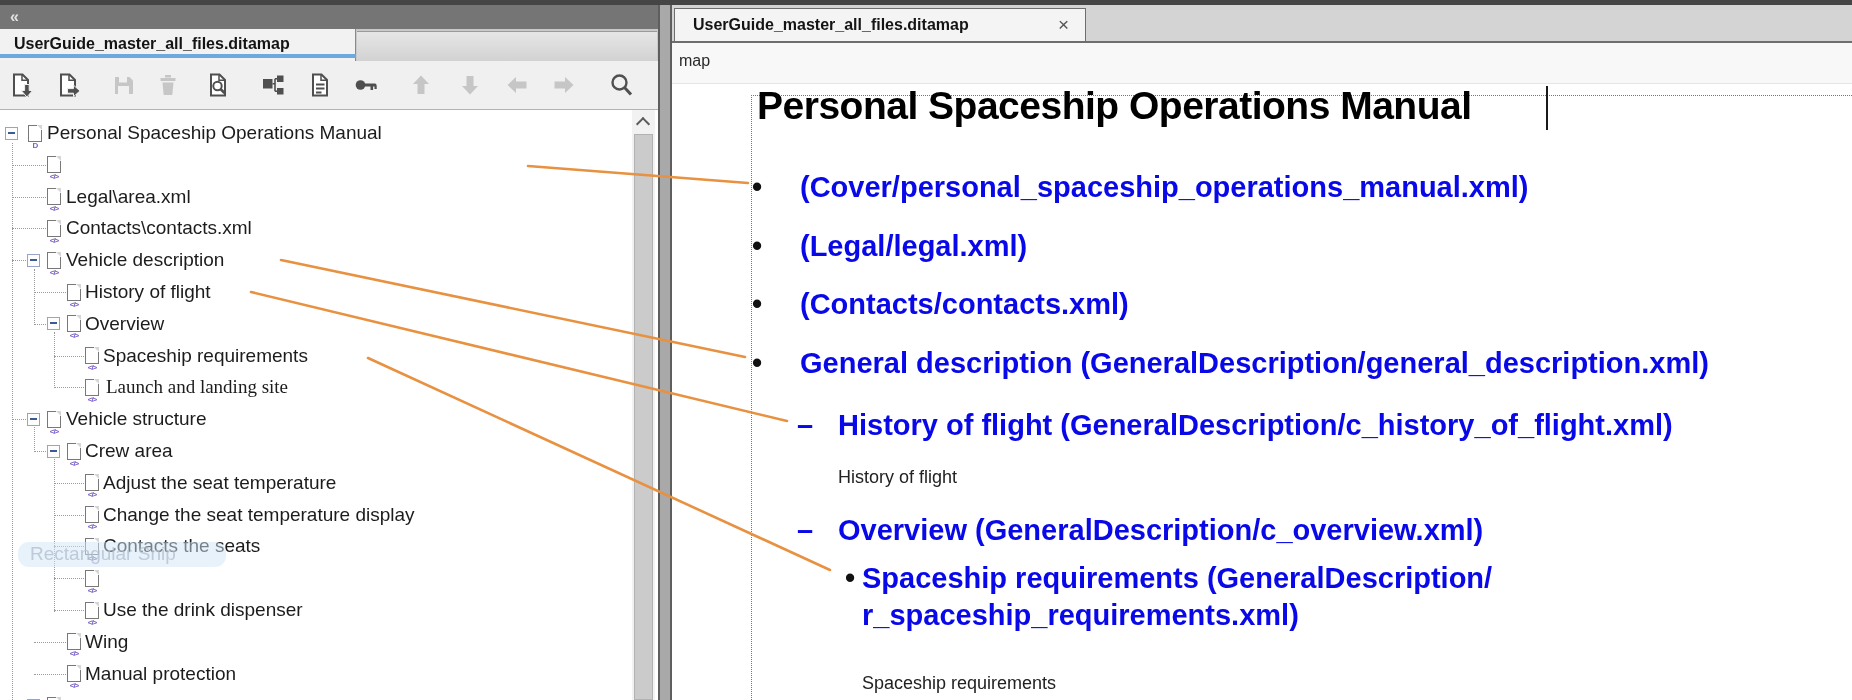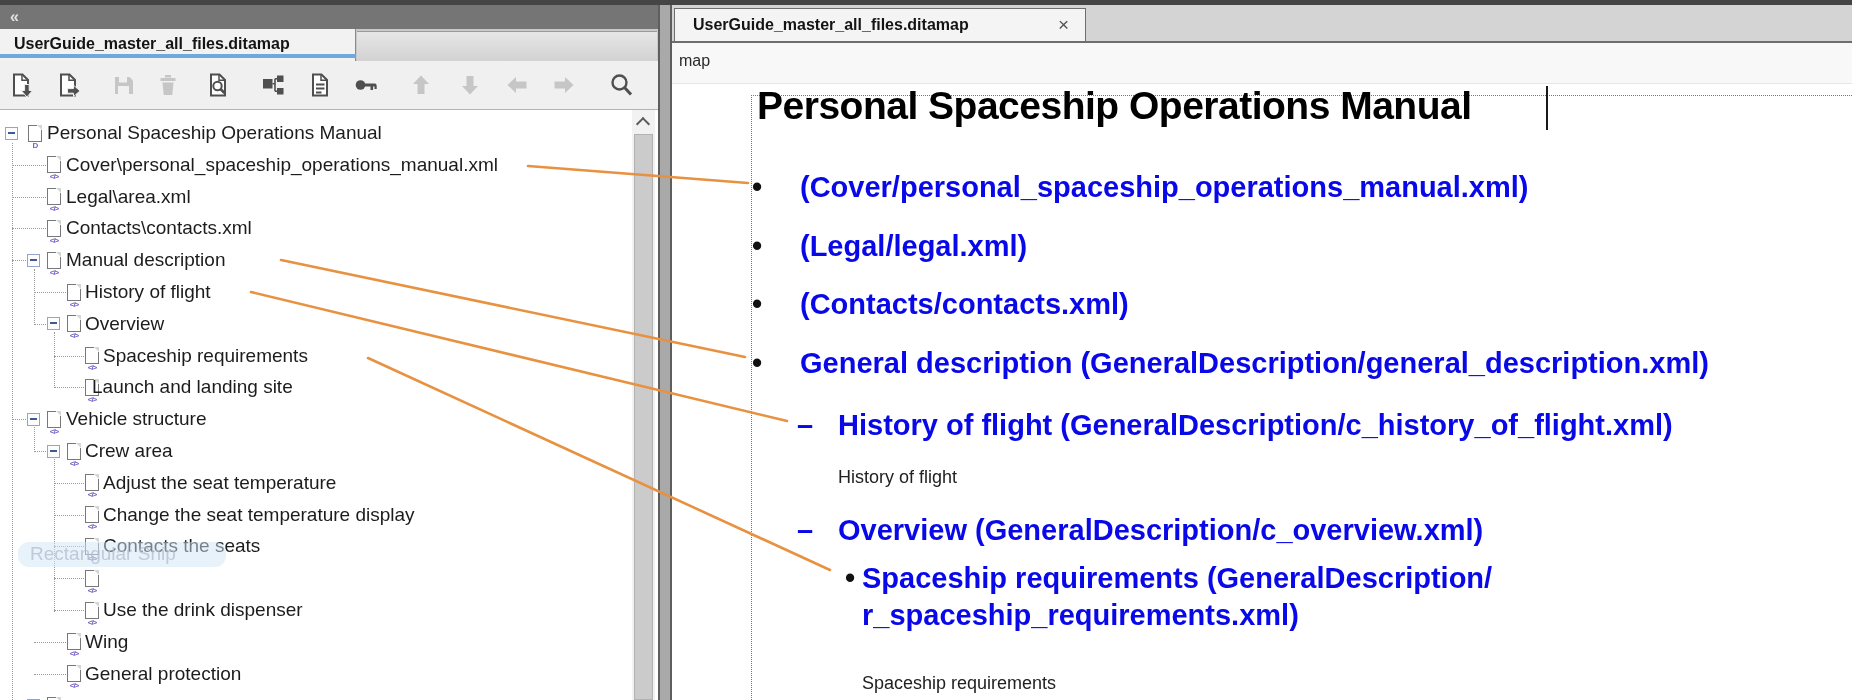--- a/index.html
+++ b/index.html
@@ -169,21 +169,20 @@
           <span class="g">D</span>
         </span>
         <span class="tlabel" style="left: 47px;">Personal Spaceship Operations Manual</span>
       </div>
       <div class="guide-h" style="top: 54.8px; left: 11.5px; width: 34.5px;"></div>
       <div class="trow" style="left: 0px; top: 38.8px; width: 655px;">
         <span class="nicon" style="left: 47px; top: 7.5px;">
           <span class="fold"></span>
           <span class="g">&lt;/&gt;</span>
         </span>
-        <span class="tlabel" style="left: 66px;">Cover\personal_spaceship_operations_manual.xml</span>
       </div>
       <div class="guide-h" style="top: 86.6px; left: 11.5px; width: 34.5px;"></div>
       <div class="trow" style="left: 0px; top: 70.6px; width: 655px;">
         <span class="nicon" style="left: 47px; top: 7.5px;">
           <span class="fold"></span>
           <span class="g">&lt;/&gt;</span>
         </span>
         <span class="tlabel" style="left: 66px;">Legal\area.xml</span>
       </div>
       <div class="guide-h" style="top: 118.4px; left: 11.5px; width: 34.5px;"></div>
@@ -196,21 +195,21 @@
       </div>
       <div class="guide-h" style="top: 150.2px; left: 11.5px; width: 14.5px;"></div>
       <div class="trow" style="left: 0px; top: 134.2px; width: 655px;">
         <span class="exp" style="left: 27px; top: 9.5px;">
           <i></i>
         </span>
         <span class="nicon" style="left: 47px; top: 7.5px;">
           <span class="fold"></span>
           <span class="g">&lt;/&gt;</span>
         </span>
-        <span class="tlabel" style="left: 66px;">Manual description</span>
+        <span class="tlabel" style="left: 66px;">Vehicle description</span>
       </div>
       <div class="guide-h" style="top: 182px; left: 33.5px; width: 32.5px;"></div>
       <div class="trow" style="left: 0px; top: 166px; width: 655px;">
         <span class="nicon" style="left: 67px; top: 7.5px;">
           <span class="fold"></span>
           <span class="g">&lt;/&gt;</span>
         </span>
         <span class="tlabel" style="left: 85px;">History of flight</span>
       </div>
       <div class="guide-h" style="top: 213.8px; left: 33.5px; width: 12.5px;"></div>
@@ -231,21 +230,21 @@
           <span class="g">&lt;/&gt;</span>
         </span>
         <span class="tlabel" style="left: 103px;">Spaceship requirements</span>
       </div>
       <div class="guide-h" style="top: 277.4px; left: 53.5px; width: 30.5px;"></div>
       <div class="trow" style="left: 0px; top: 261.4px; width: 655px;">
         <span class="nicon" style="left: 85px; top: 7.5px;">
           <span class="fold"></span>
           <span class="g">&lt;/&gt;</span>
         </span>
-        <span class="tlabel" style="left: 92px;">Launch and landing site</span>
+        <span class="tlabel" style="left: 106px; font-family: Liberation Serif, serif;">Launch and landing site</span>
       </div>
       <div class="guide-h" style="top: 309.2px; left: 11.5px; width: 14.5px;"></div>
       <div class="trow" style="left: 0px; top: 293.2px; width: 655px;">
         <span class="exp" style="left: 27px; top: 9.5px;">
           <i></i>
         </span>
         <span class="nicon" style="left: 47px; top: 7.5px;">
           <span class="fold"></span>
           <span class="g">&lt;/&gt;</span>
         </span>
@@ -308,21 +307,21 @@
           <span class="g">&lt;/&gt;</span>
         </span>
         <span class="tlabel" style="left: 85px;">Wing</span>
       </div>
       <div class="guide-h" style="top: 563.6px; left: 33.5px; width: 32.5px;"></div>
       <div class="trow" style="left: 0px; top: 547.6px; width: 655px;">
         <span class="nicon" style="left: 67px; top: 7.5px;">
           <span class="fold"></span>
           <span class="g">&lt;/&gt;</span>
         </span>
-        <span class="tlabel" style="left: 85px;">General protection</span>
+        <span class="tlabel" style="left: 85px;">Manual protection</span>
       </div>
       <div class="trow" style="left: 0px; top: 579.4px; width: 655px;">
         <span class="exp" style="left: 27px; top: 9.5px;"></span>
         <span class="nicon" style="left: 47px; top: 7.5px;">
           <span class="fold"></span>
         </span>
       </div>
     </div>
   <div class="scrollbar">
     <div class="sb-btn">

